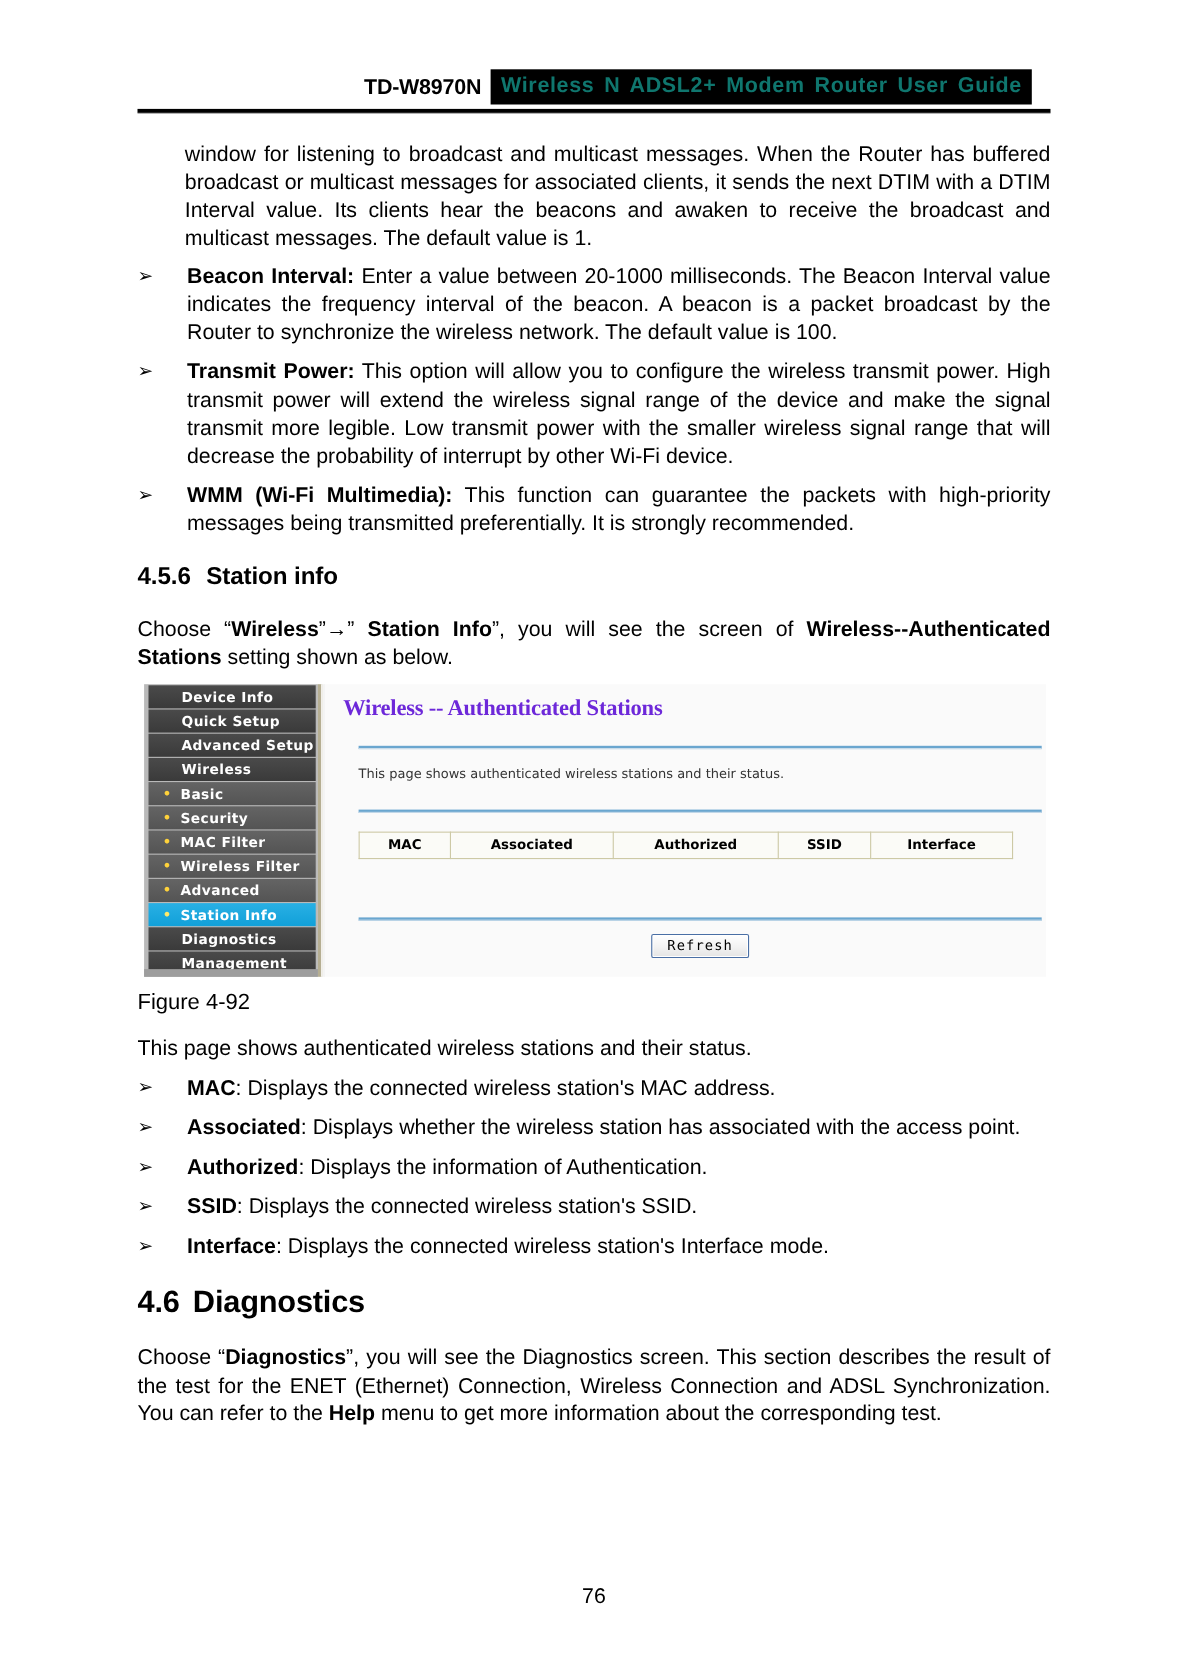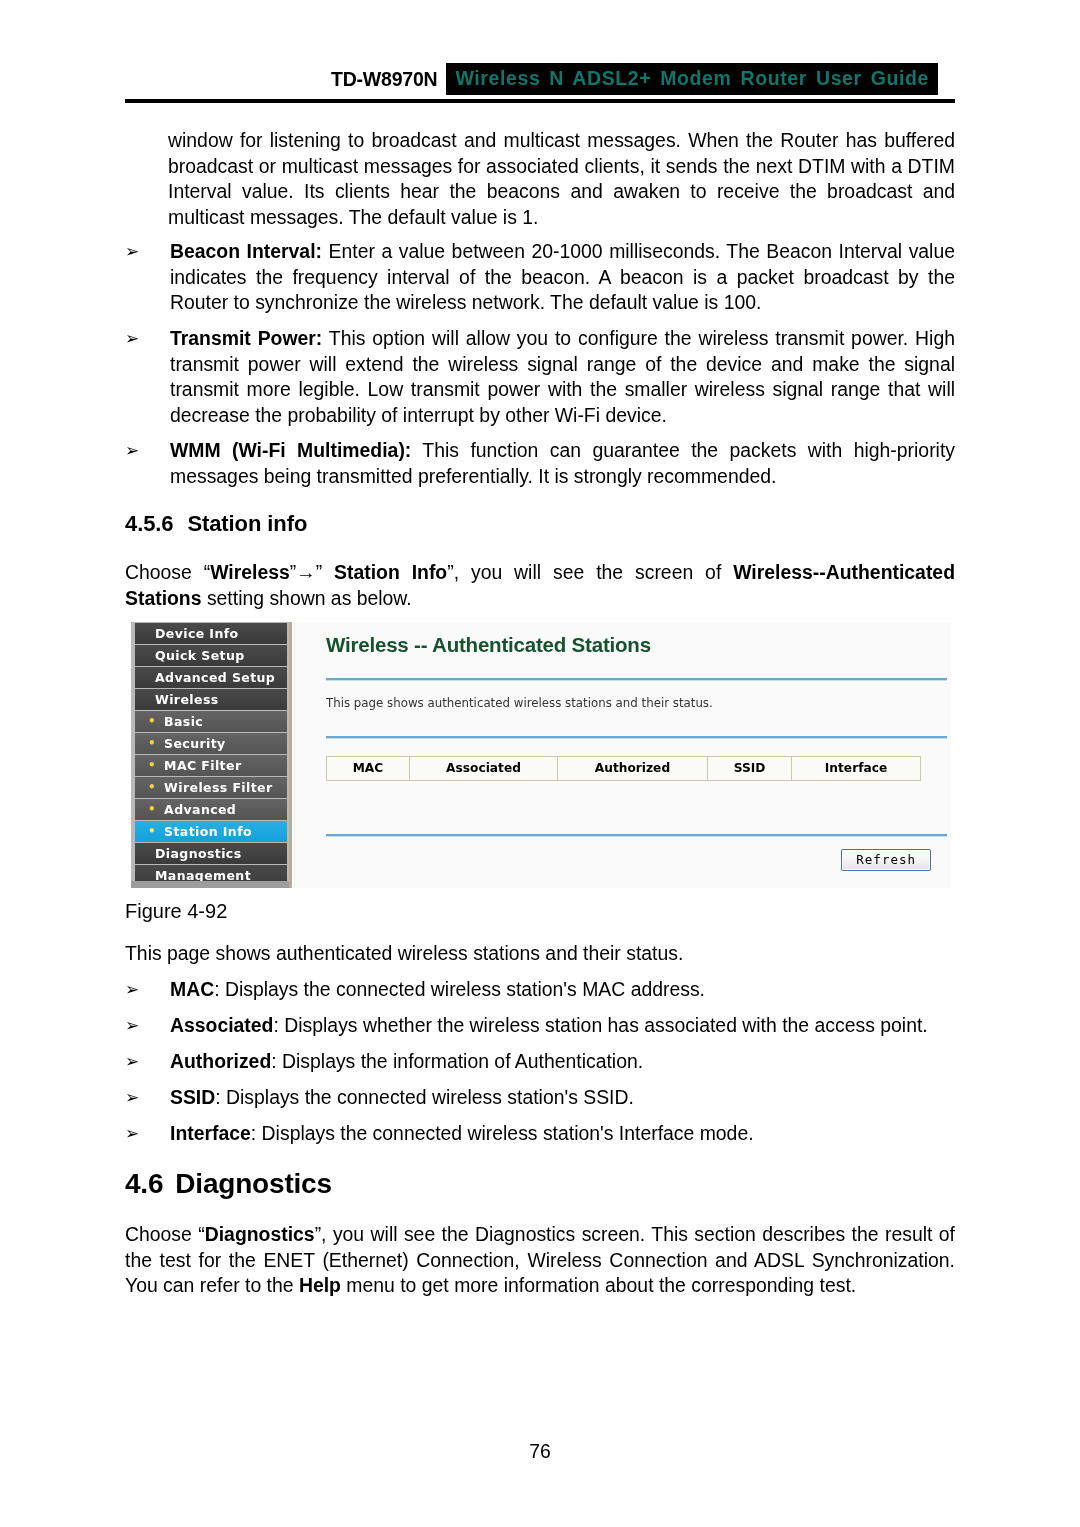--- a/index.html
+++ b/index.html
@@ -127,21 +127,21 @@
     background: #3f3f3f;
     background: linear-gradient(to bottom, #4a4a4a 0%, #3a3a3a 100%);
     color: #ffffff;
     font-size: 12.5px;
     font-weight: bold;
     font-family: "DejaVu Sans", sans-serif;
     display: flex;
     align-items: center;
     letter-spacing: 0.4px;
   }
-  .menu-item .lbl { padding-left: 20px; }
+  .menu-item .lbl { padding-left: 30px; }
   .menu-item.sub .lbl { padding-left: 8px; }
   .menu-item.sub {
     background: #5a5a5a;
     background: linear-gradient(to bottom, #646464 0%, #545454 100%);
   }
   .menu-item.sub.active {
     background: #1ea6dd;
     background: linear-gradient(to bottom, #29b0e4 0%, #11a0d9 100%);
     color: #ffffff;
   }
@@ -167,26 +167,26 @@
     left: 163px;
     top: 2px;
     right: 0;
     height: 266px;
     background: #fafafa;
     border-left: 1px solid #eeeeee;
     box-sizing: border-box;
   }
   #shot-heading {
     position: absolute;
-    left: 31px;
+    left: 17px;
     top: 11px;
     font-size: 20.5px;
     font-weight: bold;
-    font-family: Liberation Sans, sans-serif;
-    color: #14532d;
+    font-family: Liberation Serif, serif;
+    color: #6d28d9;
     letter-spacing: -0.2px;
   }
   .blue-rule {
     position: absolute;
     left: 31px;
     right: 4px;
     height: 2px;
     background: #6aa6cf;
     border-bottom: 1px solid #c9dcea;
   }
@@ -214,23 +214,23 @@
     font-size: 12.2px;
     font-weight: bold;
     color: #000000;
     height: 20px;
     padding: 1px 4px 2px 4px;
     text-align: center;
   }
   #refresh-wrap {
     position: absolute;
     left: 31px;
-    right: 20px;
+    right: 4px;
     top: 227px;
-    text-align: right;
+    text-align: center;
   }
   #refresh-button {
     display: inline-block;
     font-family: "DejaVu Sans Mono", monospace;
     font-size: 12.5px;
     color: #000000;
     background: linear-gradient(to bottom, #ffffff 0%, #f2f2f2 55%, #e4e4e4 100%);
     border: 1px solid #4a6fa5;
     border-radius: 2px;
     padding: 2px 14px 3px 14px;

